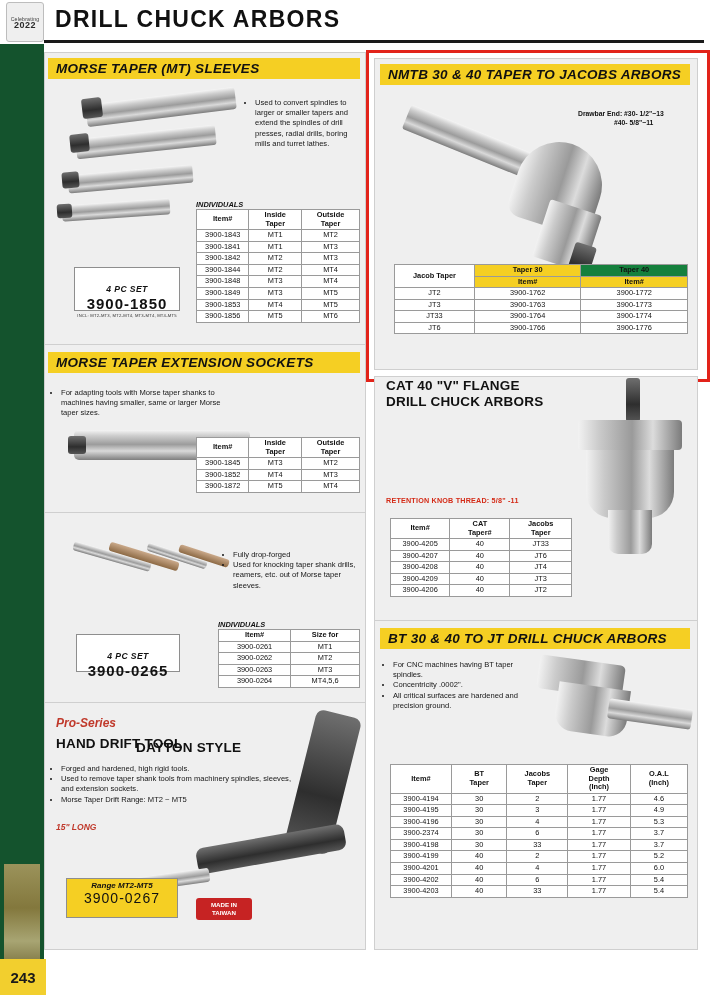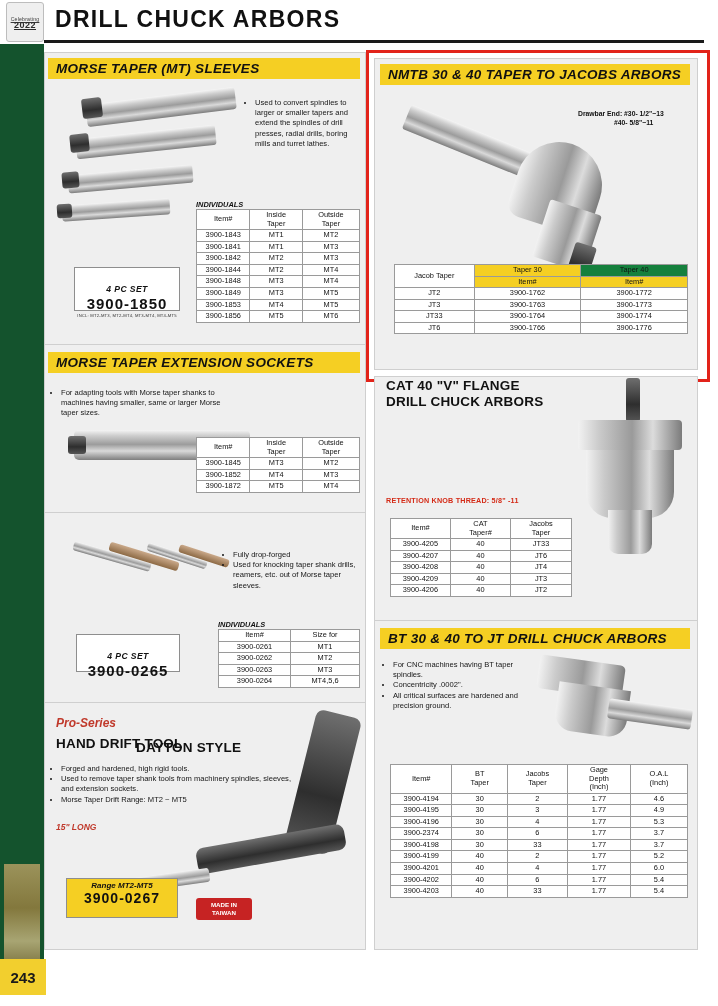--- a/index.html
+++ b/index.html
@@ -5,21 +5,21 @@
   html,body{margin:0;padding:0;background:#d8d8d8;}
   body{font-family:"Liberation Sans",sans-serif;}
   #page{position:relative;width:718px;height:1006px;background:#ffffff;overflow:hidden;}
 
   
   .hdr{position:absolute;left:0;top:0;width:718px;height:44px;background:#fff;}
   .hdr-rule{position:absolute;left:44px;top:40px;width:660px;height:3px;background:#1a1a1a;}
   .hdr-title{position:absolute;left:55px;top:6px;font-size:23px;font-weight:bold;letter-spacing:1.3px;color:#111;font-family:"Liberation Sans",sans-serif;}
   .logo{position:absolute;left:6px;top:2px;width:36px;height:38px;background:#efefef;border:1px solid #bdbdbd;border-radius:3px;
         display:flex;flex-direction:column;align-items:center;justify-content:center;}
-  .logo span{font-size:5.2px;color:#3a3a3a;letter-spacing:.2px;line-height:6px;text-decoration:underline;}
+  .logo span{font-size:5.2px;color:#3a3a3a;letter-spacing:.2px;line-height:6px;}
   .logo .yr{font-size:9px;font-weight:bold;color:#2b2b2b;letter-spacing:.5px;}
 
   
   .sideband{position:absolute;left:0;top:44px;width:44px;height:925px;background:#14532d;}
   .sidetext{position:absolute;left:-215px;top:330px;width:560px;transform:rotate(-90deg);
             font-size:21px;letter-spacing:3.2px;color:#b09a3f;font-family:"Liberation Serif",serif;text-align:center;}
   .sideimg{position:absolute;left:4px;top:820px;width:36px;height:110px;
            background:linear-gradient(180deg,#c8a86a 0%,#a88442 40%,#d9c08a 70%,#8e6c33 100%);opacity:.75;}
   .pagenum{position:absolute;left:0;top:915px;width:46px;height:36px;background:#f2cf2e;
            display:flex;align-items:center;justify-content:center;font-size:15px;font-weight:bold;color:#1a1a1a;}
@@ -28,21 +28,21 @@
   .panel{position:absolute;background:#efefef;border:1px solid #cfcfcf;}
   .bar{position:absolute;background:#f5cf23;height:21px;}
   .bar .bt{position:absolute;left:8px;top:3px;font-size:13.5px;font-weight:bold;color:#111;letter-spacing:.3px;font-style:italic;}
   .secttitle{position:absolute;font-size:13.5px;font-weight:bold;color:#111;letter-spacing:.2px;}
   .bullets{position:absolute;font-size:7.6px;color:#161616;line-height:10.2px;}
   .bullets li{margin:0 0 0 0;padding:0;}
   .bullets ul{margin:0;padding-left:9px;list-style:disc;}
 
   
   table.t{position:absolute;border-collapse:collapse;background:#fff;font-size:7.4px;color:#111;}
-  table.t th{background:#fff;border:1px solid #9a9a9a;font-weight:normal;padding:1px 13px;text-align:center;line-height:8.5px;}
+  table.t th{background:#fff;border:1px solid #9a9a9a;font-weight:bold;padding:1px 13px;text-align:center;line-height:8.5px;}
   table.t td{border:1px solid #9a9a9a;padding:1px 3px;text-align:center;line-height:8.6px;}
   .indiv{position:absolute;font-size:7.4px;font-weight:bold;font-style:italic;color:#111;}
 
   
   .setbox{position:absolute;background:#fff;border:1px solid #8e8e8e;text-align:center;}
   .setbox .l1{font-size:8.6px;font-weight:bold;font-style:italic;color:#111;margin-top:16px;letter-spacing:.4px;}
   .setbox .l2{font-size:15px;font-weight:bold;color:#111;letter-spacing:1px;margin-top:1px;}
   .setbox .l3{font-size:4.2px;color:#333;letter-spacing:.2px;margin-top:1px;}
 
   
@@ -53,21 +53,21 @@
   .metal-h{background:linear-gradient(180deg,#f4f4f4 0%,#cfcfcf 18%,#9c9c9c 48%,#d9d9d9 70%,#7e7e7e 100%);}
   .metal-v{background:linear-gradient(90deg,#f2f2f2 0%,#cbcbcb 20%,#9a9a9a 52%,#dcdcdc 72%,#7b7b7b 100%);}
   .dark{background:linear-gradient(180deg,#6f6f6f,#2e2e2e 60%,#565656);}
 
   .cap{position:absolute;font-size:6.8px;color:#111;line-height:8.6px;}
   .redcap{position:absolute;font-size:7.2px;font-weight:bold;color:#d42a16;letter-spacing:.2px;}
   .taiwan{position:absolute;width:56px;height:22px;background:#c62323;color:#fff;border-radius:3px;
           font-size:6.2px;font-weight:bold;text-align:center;line-height:8px;padding-top:3px;box-sizing:border-box;}
   .rangebox{position:absolute;background:#f5cf23;border:1px solid #8e8e8e;text-align:center;}
   .rangebox .r1{font-size:8px;font-weight:bold;font-style:italic;color:#111;margin-top:2px;}
-  .rangebox .r2{font-size:14px;font-weight:bold;color:#111;letter-spacing:1px;}
+  .rangebox .r2{font-size:14px;font-weight:normal;color:#111;letter-spacing:1px;}
   .proseries{position:absolute;font-size:12px;font-weight:bold;font-style:italic;color:#c0392b;}
   .len{position:absolute;font-size:8.5px;font-weight:bold;font-style:italic;color:#c0392b;}
 </style>
 </head>
 <body>
 
 <div id="page">
 
   <div class="hdr">
     <div class="logo">

